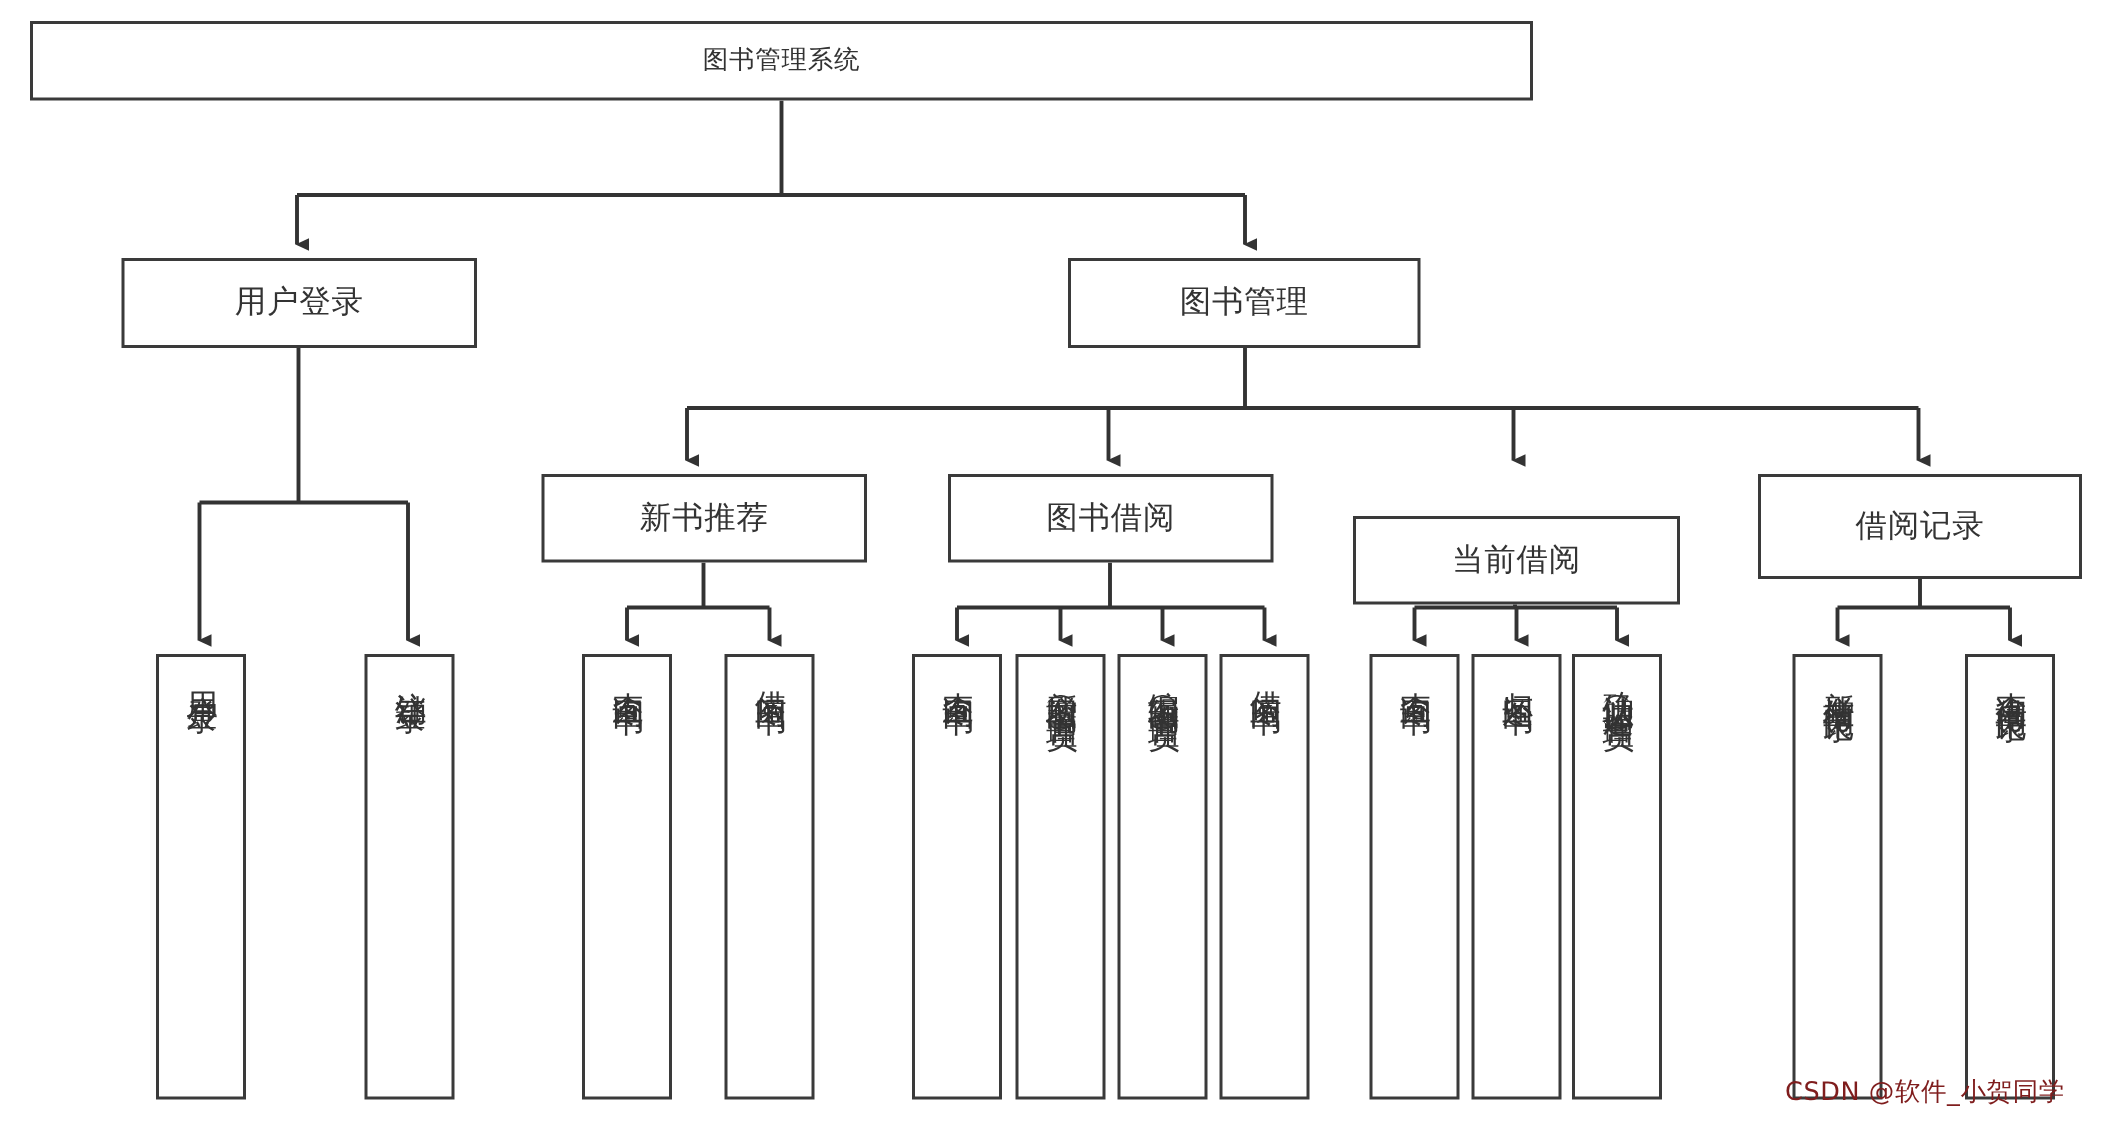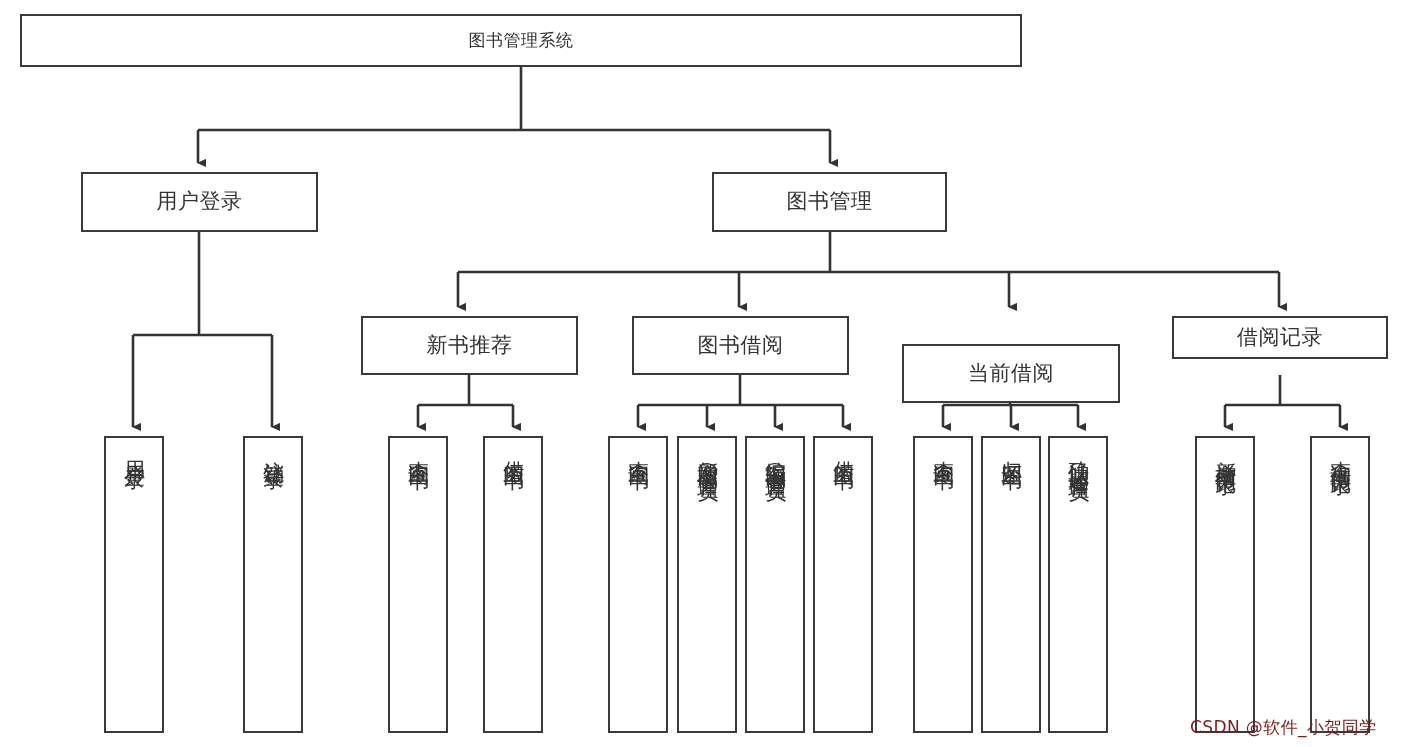--- a/index.html
+++ b/index.html
@@ -137,21 +137,21 @@
 
   <div class="node" style="left:712px; top:172px; width:235px; height:60px;">
     <span class="node-label">图书管理</span>
   </div>
   <div class="node" style="left:632px; top:316px; width:217px; height:59px;">
     <span class="node-label">图书借阅</span>
   </div>
   <div class="node" style="left:902px; top:316px; width:218px; height:59px;margin-top:28px;">
     <span class="node-label">当前借阅</span>
   </div>
-  <div class="node" style="left:1172px; top:316px; width:216px; height:43px;">
+  <div class="node" style="left:1172px; top:316px; width:216px; height:70px;">
     <span class="node-label">借阅记录</span>
   </div>
 
   <div class="node vertical" style="left:104px; top:436px; width:60px; height:297px;">
     <span class="node-label">用户登录</span>
   </div>
   <div class="node vertical" style="left:243px; top:436px; width:60px; height:297px;">
     <span class="node-label">注销登录</span>
   </div>
 

